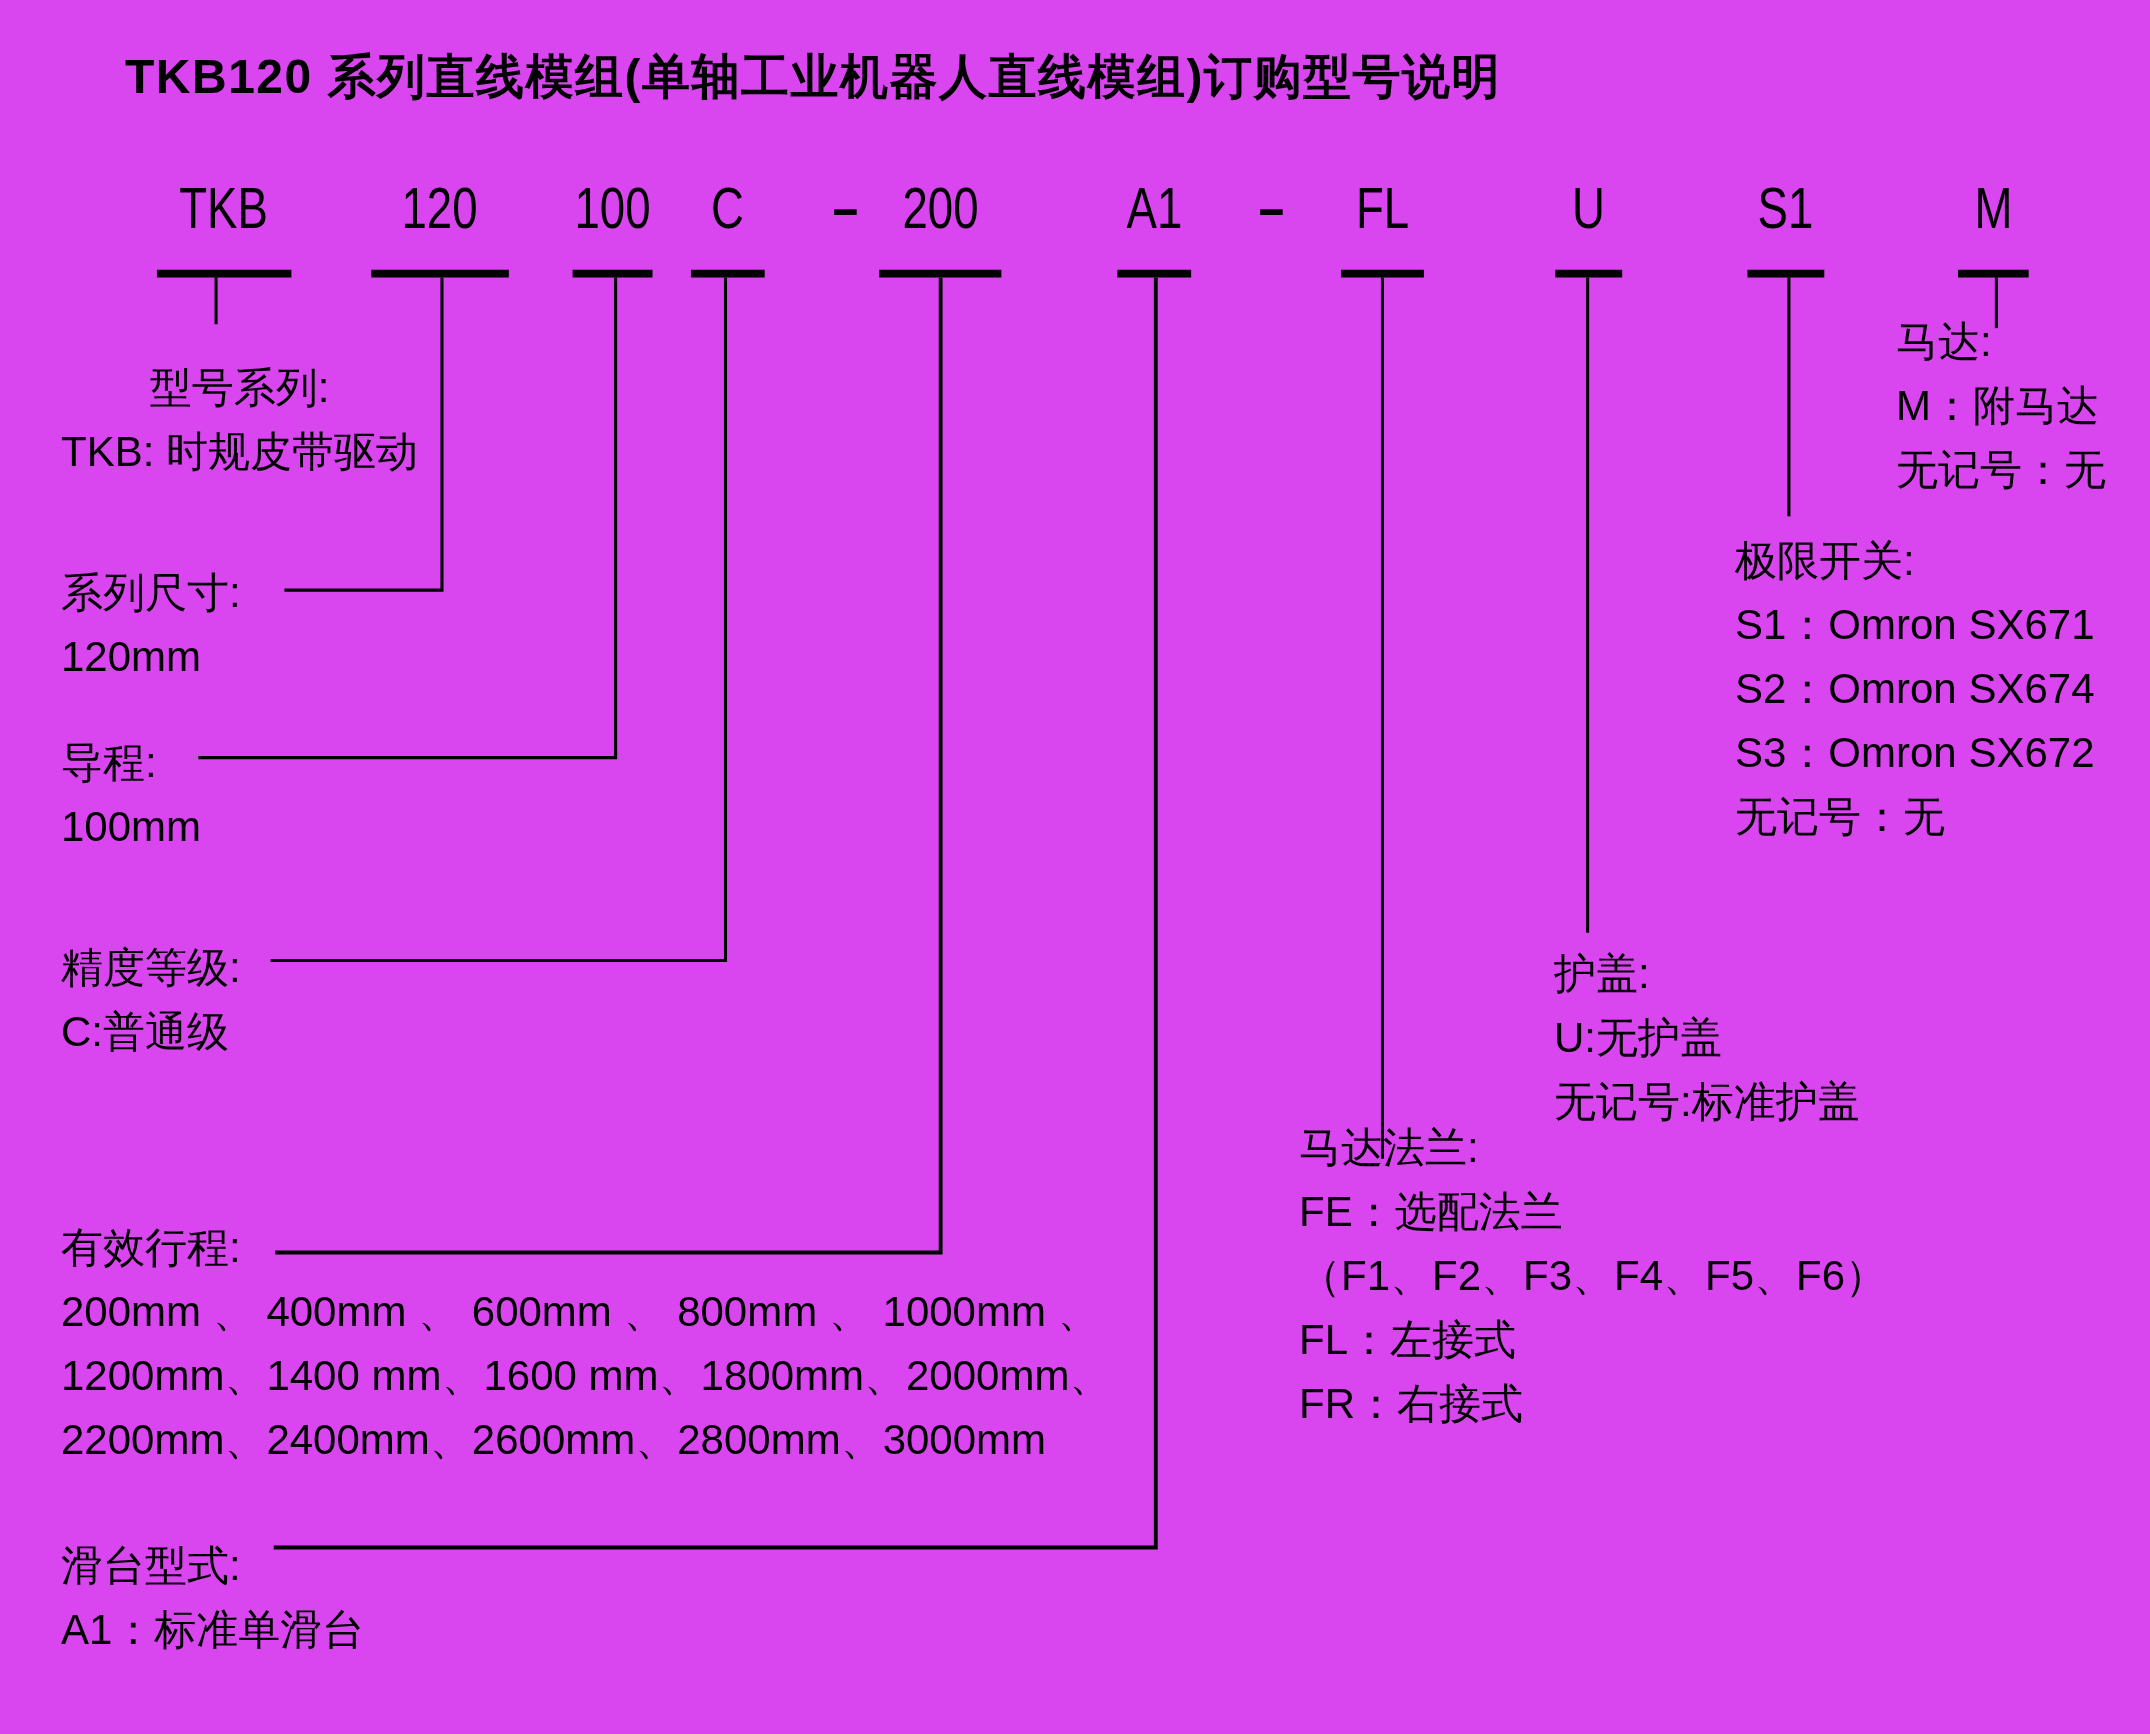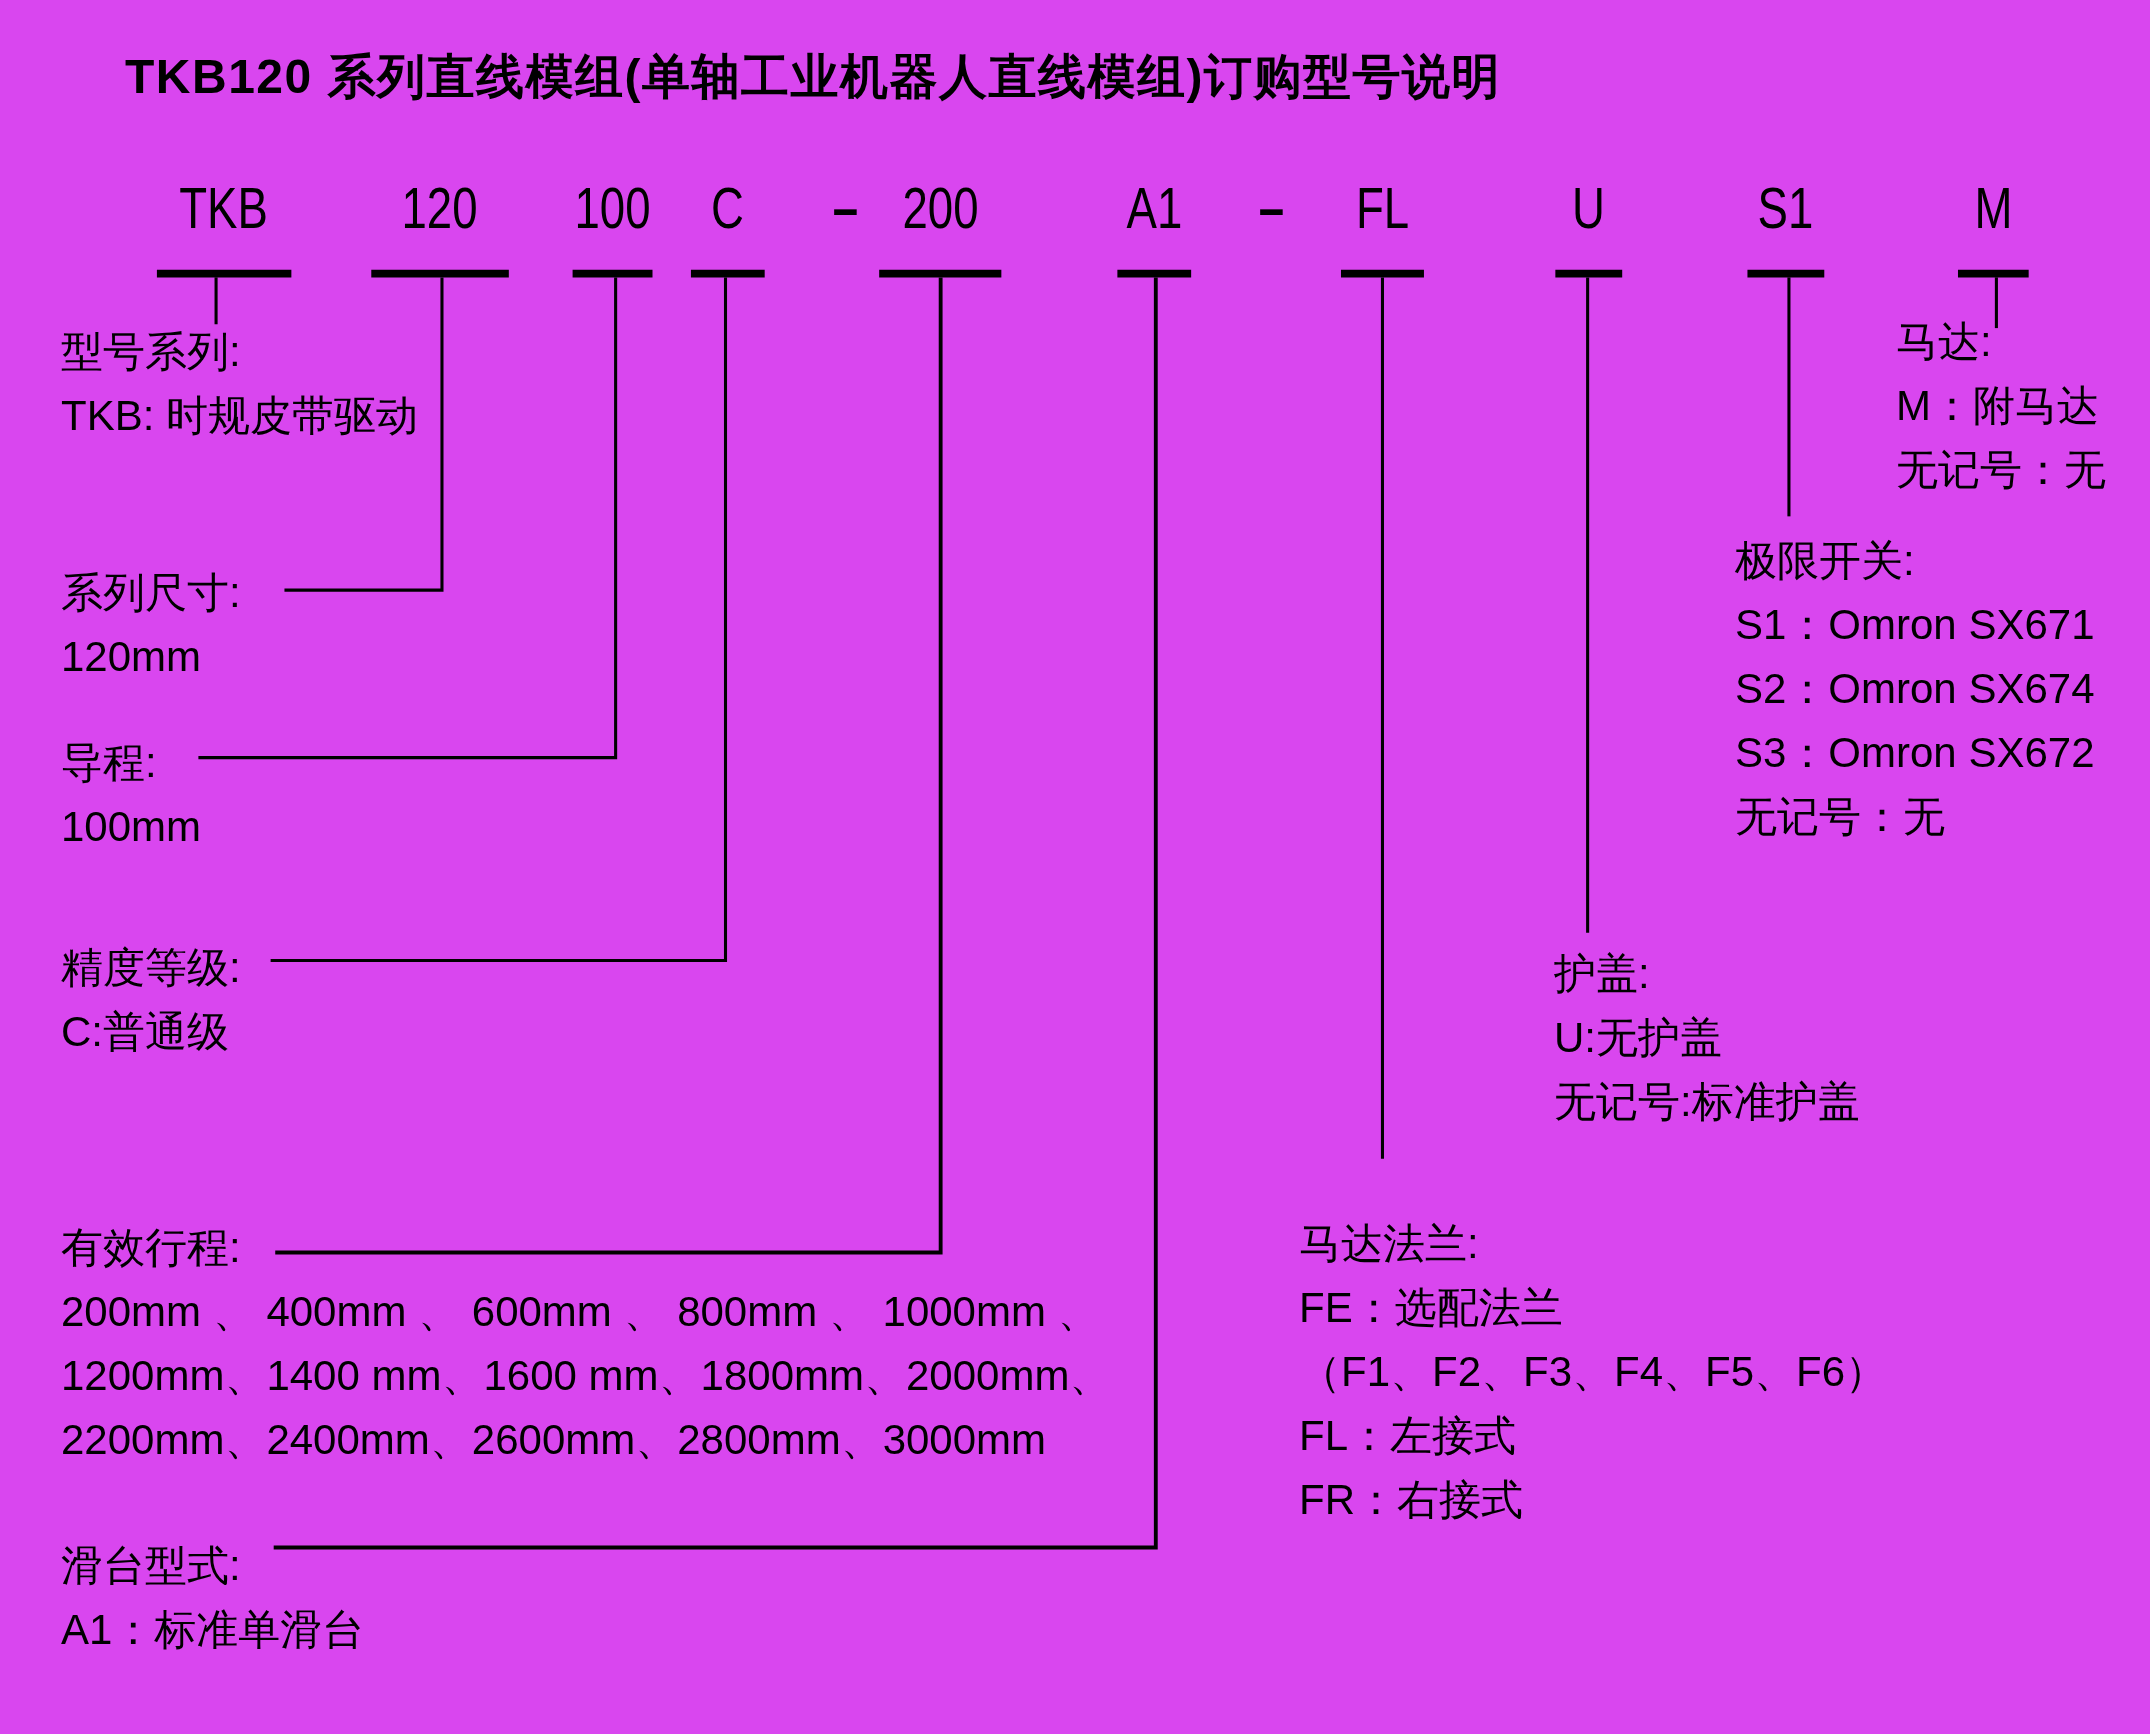--- a/index.html
+++ b/index.html
@@ -96,21 +96,21 @@
     <path d="M801,361 L801,986 L258,986" fill="none" stroke="#000" stroke-width="4"></path>
     <path d="M944,361 L944,1250 L352,1250" fill="none" stroke="#000" stroke-width="4"></path>
     <path d="M1224,361 L1224,1630 L358,1630" fill="none" stroke="#000" stroke-width="5"></path>
     <path d="M1504,361 L1504,2014 L356,2014" fill="none" stroke="#000" stroke-width="5"></path>
     <path d="M1799,361 L1799,1508" fill="none" stroke="#000" stroke-width="4"></path>
     <path d="M2066,361 L2066,1214" fill="none" stroke="#000" stroke-width="4"></path>
     <path d="M2328,361 L2328,672" fill="none" stroke="#000" stroke-width="4"></path>
     <path d="M2598,361 L2598,427" fill="none" stroke="#000" stroke-width="4"></path>
   </svg>
 
-  <div class="ann" style="left:61px; top:320px;">
+  <div class="ann" style="left:61px; top:356px;text-align:center;">
     <div>型号系列:</div>
     <div>TKB: 时规皮带驱动</div>
   </div>
 
   <div class="ann" style="left:61px; top:561px;">
     <div>系列尺寸:</div>
     <div>120mm</div>
   </div>
 
   <div class="ann" style="left:61px; top:731px;">
@@ -128,21 +128,21 @@
     <div>200mm 、 400mm 、 600mm 、 800mm 、 1000mm 、</div>
     <div>1200mm、1400 mm、1600 mm、1800mm、2000mm、</div>
     <div>2200mm、2400mm、2600mm、2800mm、3000mm</div>
   </div>
 
   <div class="ann" style="left:61px; top:1534px;">
     <div>滑台型式:</div>
     <div>A1：标准单滑台</div>
   </div>
 
-  <div class="ann" style="left:1299px; top:1212px;">
+  <div class="ann" style="left:1299px; top:1116px;">
     <div>马达法兰:</div>
     <div>FE：选配法兰</div>
     <div>（F1、F2、F3、F4、F5、F6）</div>
     <div>FL：左接式</div>
     <div>FR：右接式</div>
   </div>
 
   <div class="ann" style="left:1554px; top:942px;">
     <div>护盖:</div>
     <div>U:无护盖</div>

